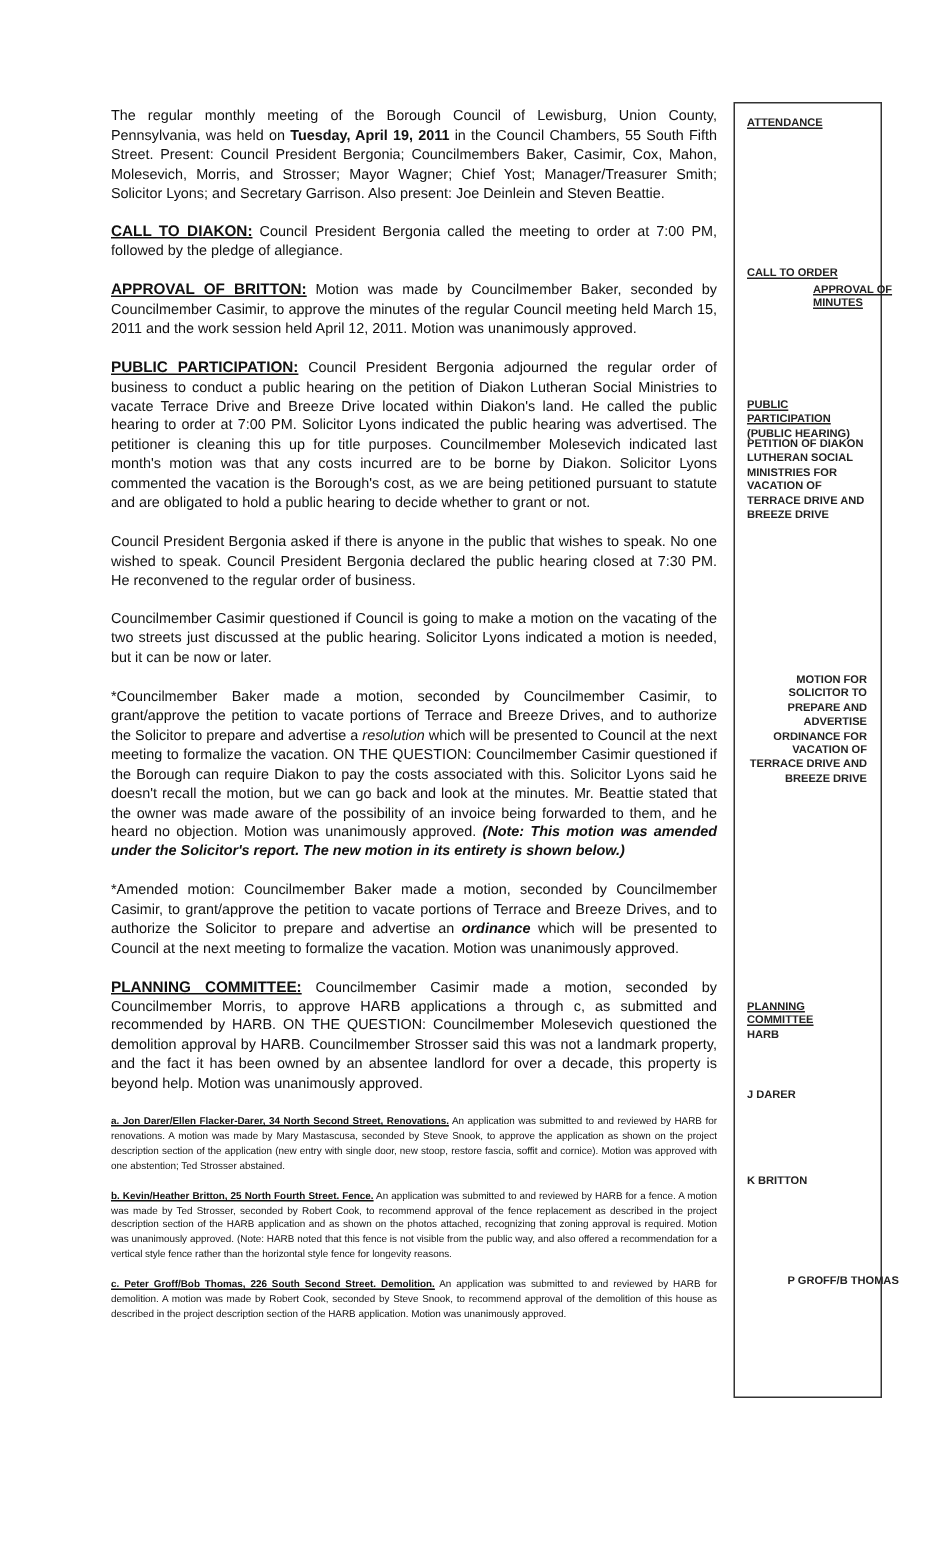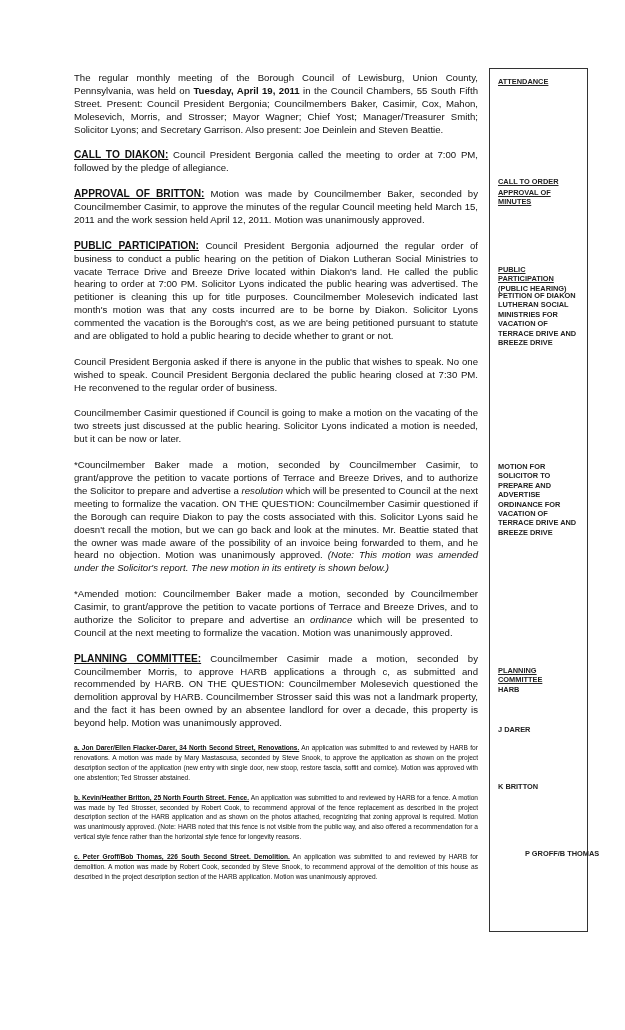--- a/index.html
+++ b/index.html
@@ -4,21 +4,21 @@
 <style>
   html, body { margin:0; padding:0; background:#ffffff; }
   body { width:625px; height:1030px; position:relative; overflow:hidden;
          font-family:"Liberation Sans", sans-serif; color:#111; }
   .main { position:absolute; left:74px; top:72px; width:404px;
           font-size:9.6px; line-height:12.9px; text-align:justify; }
   .main p { margin:0 0 12.9px 0; }
   .heading { font-weight:bold; text-decoration:underline; font-size:10.2px; }
   .bold { font-weight:bold; }
   .ital { font-style:italic; }
-  .boldital { font-weight:normal; font-style:italic; }
+  .boldital { font-weight:bold; font-style:italic; }
   .small { font-size:6.6px; line-height:9.9px; margin:0 0 10px 0 !important; }
   .small .heading { font-size:6.6px; }
   .sidebox { position:absolute; left:489px; top:68px; width:99px; height:864px;
              border:1px solid #333; box-sizing:border-box; }
   .side-label { position:absolute; left:8px; width:80px; font-size:7.4px;
                 line-height:9.4px; font-weight:bold; color:#222; text-transform:uppercase; }
   .side-label .u { text-decoration:underline; }
 </style>
 </head>
 <body>
@@ -45,21 +45,21 @@
   <p class="small"><span class="heading">a. Jon Darer/Ellen Flacker-Darer, 34 North Second Street, Renovations.</span><span>  An application was submitted to and reviewed by HARB for renovations.  A motion was made by Mary Mastascusa, seconded by Steve Snook, to approve the application as shown on the project description section of the application (new entry with single door, new stoop, restore fascia, soffit and cornice).  Motion was approved with one abstention; Ted Strosser abstained.</span></p>
 
   <p class="small"><span class="heading">b. Kevin/Heather Britton, 25 North Fourth Street.  Fence.</span><span> An application was submitted to and reviewed by HARB for a fence.  A motion was made by Ted Strosser, seconded by Robert Cook, to recommend approval of the fence replacement as described in the project description section of the HARB application and as shown on the photos attached, recognizing that zoning approval is required. Motion was unanimously approved.  (Note: HARB noted that this fence is not visible from the public way, and also offered a recommendation for a vertical style fence rather than the horizontal style fence for longevity reasons.</span></p>
 
   <p class="small"><span class="heading">c. Peter Groff/Bob Thomas, 226 South Second Street.  Demolition.</span><span> An application was submitted to and reviewed by HARB for demolition.  A motion was made by Robert Cook, seconded by Steve Snook, to recommend approval of the demolition of this house as described in the project description section of the HARB application. Motion was unanimously approved.</span></p>
 </div>
 
 <div class="sidebox">
   <div class="side-label" style="top:8px;"><span class="u">ATTENDANCE</span></div>
   <div class="side-label" style="top:108px;"><span class="u">CALL TO ORDER</span></div>
-  <div class="side-label" style="top:119px;"><span class="u">APPROVAL OF MINUTES</span></div>
+  <div class="side-label" style="top:119px;margin-left:44px;"><span class="u">APPROVAL OF MINUTES</span></div>
   <div class="side-label" style="top:176px;margin-top:20px;"><span class="u">PUBLIC PARTICIPATION</span><br><span>(PUBLIC HEARING)</span></div>
   <div class="side-label" style="top:222px;">PETITION OF DIAKON LUTHERAN SOCIAL MINISTRIES FOR VACATION OF TERRACE DRIVE AND BREEZE DRIVE</div>
-  <div class="side-label" style="top:393px;">MOTION FOR SOLICITOR TO PREPARE AND ADVERTISE ORDINANCE FOR VACATION OF TERRACE DRIVE AND BREEZE DRIVE</div>
+  <div class="side-label" style="top:379px;text-align:right;">MOTION FOR SOLICITOR TO PREPARE AND ADVERTISE ORDINANCE FOR VACATION OF TERRACE DRIVE AND BREEZE DRIVE</div>
   <div class="side-label" style="top:597px;"><span class="u">PLANNING COMMITTEE</span><br><span>HARB</span></div>
   <div class="side-label" style="top:656px;">J DARER</div>
   <div class="side-label" style="top:713px;">K BRITTON</div>
   <div class="side-label" style="top:780px;padding-left:27px;">P GROFF/B THOMAS</div>
 </div>
 
 </body></html>

